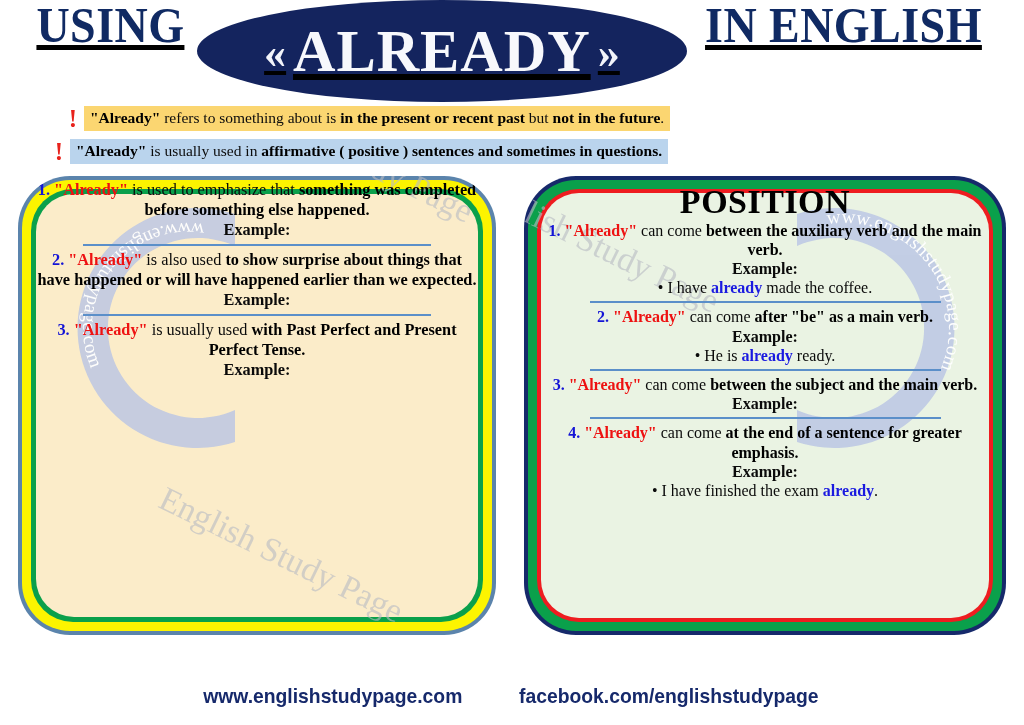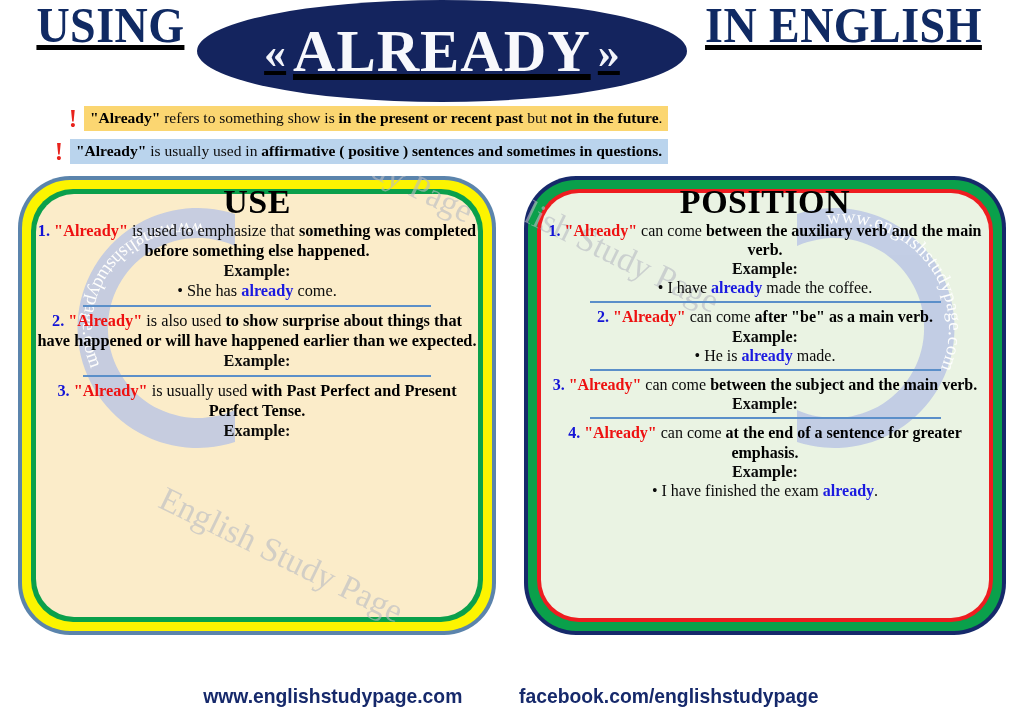--- a/index.html
+++ b/index.html
@@ -151,21 +151,21 @@
           <span class="guill">»</span>
         </div>
       </div>
       <div class="title-word">IN ENGLISH</div>
     </div>
   </div>
 
   <div class="banners">
     <div class="banner banner1">
       <span class="bang">!</span>
-      <span class="banner-text"><span class="st">"Already"</span><span> refers to something show is </span><span class="st">in the present or recent past</span><span> but </span><span class="st">not in the future</span><span>.</span></span>
+      <span class="banner-text"><span class="st">"Already"</span><span> refers to something about is </span><span class="st">in the present or recent past</span><span> but </span><span class="st">not in the future</span><span>.</span></span>
     </div>
     <div class="banner banner2">
       <span class="bang">!</span>
       <span class="banner-text"><span class="st">"Already"</span><span> is usually used in </span><span class="st">affirmative ( positive ) sentences and sometimes in questions.</span></span>
     </div>
   </div>
 
   <div class="panels">
 
     <div class="panel panel-left">
@@ -177,26 +177,24 @@
         <path d="M195 30 A120 120 0 1 0 195 258 L195 226 A90 90 0 1 1 195 62 Z" fill="#b8c4e4" opacity="0.85"></path>
         <defs>
           <path id="arcpathL" d="M180 44 A105 105 0 1 0 180 244" fill="none"></path>
         </defs>
         <text font-family="Liberation Serif, serif" font-size="19" fill="#ffffff" letter-spacing="0.4">
           <textPath href="#arcpathL" startOffset="4%">www.englishstudypage.com</textPath>
         </text>
       </svg>
 
       <div class="panel-inner">
-        <div class="panel-head">USE</div>
 
         <div class="item">
           <p><span class="num">1. </span><span class="kw">"Already"</span><span> is used to emphasize that </span><span class="st">something was completed before something else happened.</span></p>
           <p class="ex-label">Example:</p>
-          <p class="ex"><span>• </span><span>She has </span><span class="al">already</span><span> come.</span></p>
         </div>
         <div class="rule"></div>
 
         <div class="item">
           <p><span class="num">2. </span><span class="kw">"Already"</span><span> is also used </span><span class="st">to show surprise about things that have happened or will have happened earlier than we expected.</span></p>
           <p class="ex-label">Example:</p>
         </div>
         <div class="rule"></div>
 
         <div class="item">
@@ -234,21 +232,21 @@
         <div class="item">
           <p><span class="num">1. </span><span class="kw">"Already"</span><span> can come </span><span class="st">between the auxiliary verb and the main verb.</span></p>
           <p class="ex-label">Example:</p>
           <p class="ex"><span>• </span><span>I have </span><span class="al">already</span><span> made the coffee.</span></p>
         </div>
         <div class="rule"></div>
 
         <div class="item">
           <p><span class="num">2. </span><span class="kw">"Already"</span><span> can come </span><span class="st">after "be" as a main verb.</span></p>
           <p class="ex-label">Example:</p>
-          <p class="ex"><span>• </span><span>He is </span><span class="al">already</span><span> made.</span></p>
+          <p class="ex"><span>• </span><span>He is </span><span class="al">already</span><span> ready.</span></p>
         </div>
         <div class="rule"></div>
 
         <div class="item">
           <p><span class="num">3. </span><span class="kw">"Already"</span><span> can come </span><span class="st">between the subject and the main verb.</span></p>
           <p class="ex-label">Example:</p>
         </div>
         <div class="rule"></div>
 
         <div class="item">

